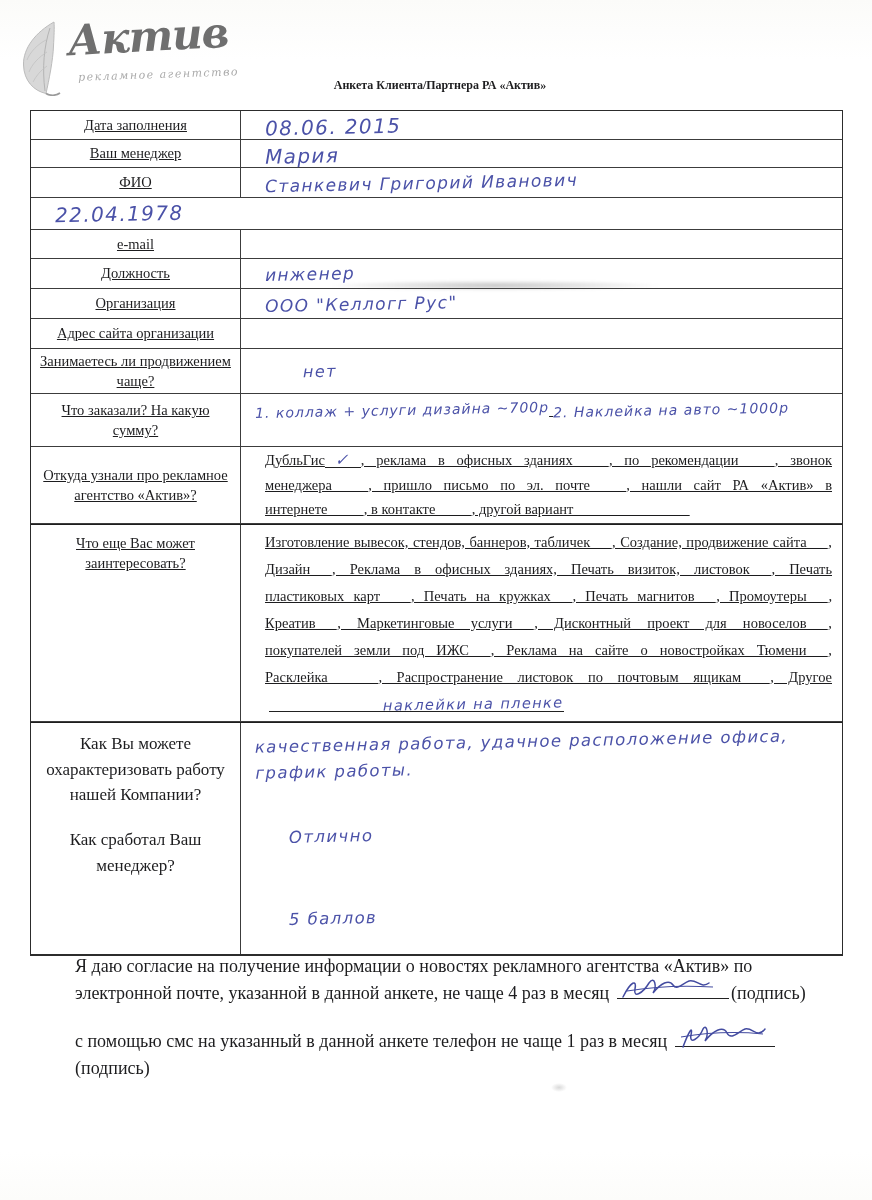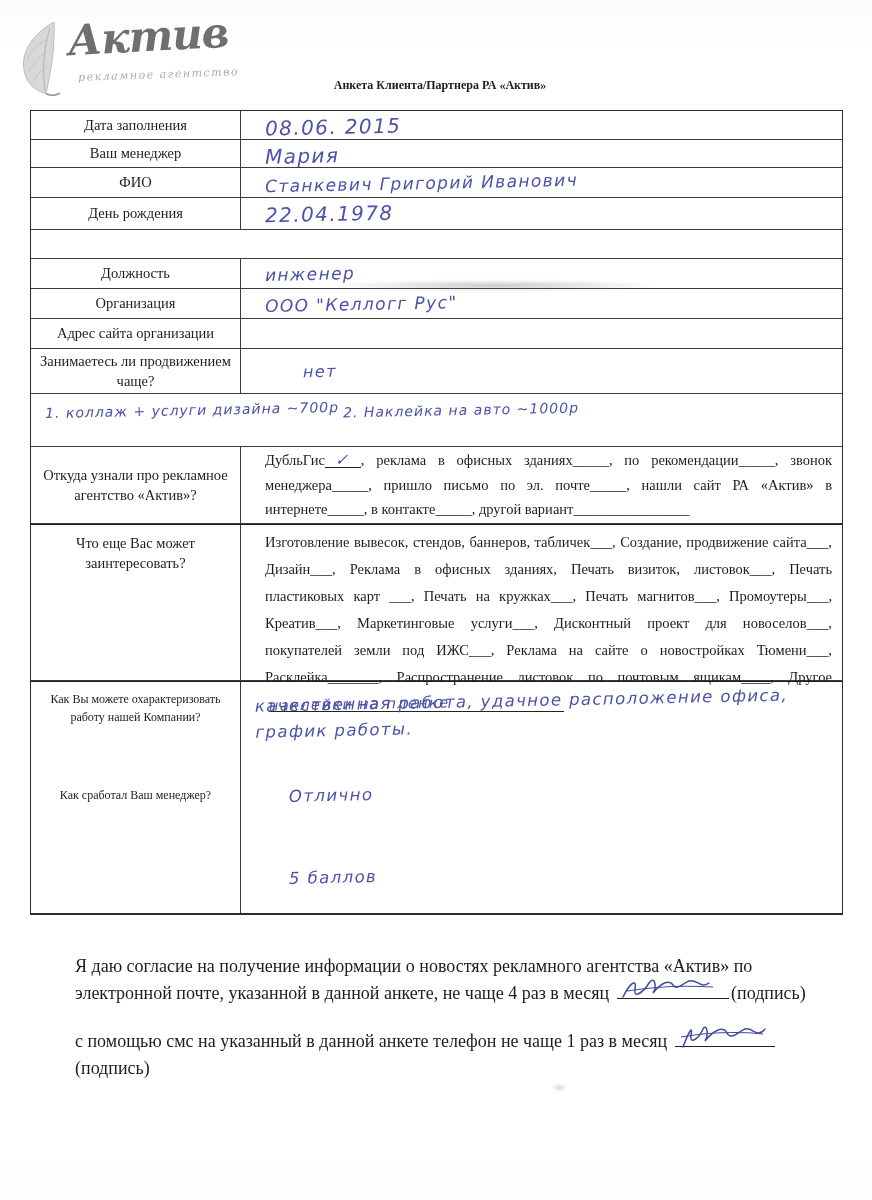--- a/index.html
+++ b/index.html
@@ -32,21 +32,21 @@
   }
   
   .title{
     position:absolute;top:74px;left:0;width:100%;
     text-align:center;font-size:12px;font-weight:bold;margin:4px;
   }
   
   .form-table{
     position:absolute;left:30px;top:110px;width:813px;
     border:1.5px solid #2c2c2c;border-bottom-width:2.2px;
-    box-sizing:border-box;background:transparent;
+    box-sizing:border-box;background:transparent;text-decoration:underline;
   }
   .row{display:flex;border-bottom:1.3px solid #3c3c3c;box-sizing:border-box;}
   .row.thick-top{border-top:1px solid #1e1e1e;}
   .row:last-child{border-bottom:none;}
   .cell{box-sizing:border-box;}
   .cell.label{
     width:210px;flex:0 0 210px;
     border-right:1.3px solid #3c3c3c;
     display:flex;align-items:center;justify-content:center;
     text-align:center;font-size:14.5px;line-height:1.4;
@@ -72,27 +72,27 @@
   .check-blank{
     display:inline-block;width:36px;text-align:center;
     border-bottom:1.1px solid #222;line-height:0.9;vertical-align:baseline;
   }
   .hw-check{
     font-family:"DejaVu Sans", sans-serif;color:#4b52a8;font-weight:bold;
     font-size:16px;display:inline-block;transform:skewX(-18deg) rotate(-4deg);
   }
   .other-blank{
     display:inline-block;min-width:295px;border-bottom:1.1px solid #222;
-    text-align:left;line-height:1;vertical-align:baseline;margin-left:4px;
+    text-align:right;line-height:1;vertical-align:baseline;margin-left:4px;
   }
   .other-blank .hw{font-size:14.5px;transform:rotate(-1deg);}
   
   .fb-row{height:232px;}
   .fb-labels{position:relative;display:block;}
-  .fb-label{position:absolute;left:0;width:100%;text-align:center;font-size:12px;line-height:1.5;padding:0 10px;box-sizing:border-box;}
+  .fb-label{position:absolute;left:0;width:100%;text-align:center;font-size:17px;line-height:1.5;padding:0 10px;box-sizing:border-box;}
   .fb-q1{top:8px;}
   .fb-q2{top:104px;}
   .fb-q3{top:180px;}
   .fb-answers{position:relative;}
   .fb-a{position:absolute;font-size:16.5px;}
   .fb-a1{top:6px;left:14px;width:545px;}
   .fb-a2{top:104px;left:48px;}
   .fb-a3{top:186px;left:48px;}
   
   .consent{
@@ -149,26 +149,26 @@
       <div class="cell label">Ваш менеджер</div>
       <div class="cell value"><span class="hw hw-lg">Мария</span></div>
     </div>
 
     <div class="row" style="height:30px">
       <div class="cell label">ФИО</div>
       <div class="cell value"><span class="hw hw-md">Станкевич   Григорий   Иванович</span></div>
     </div>
 
     <div class="row" style="height:32px">
-      <div class="cell label">День рождения</div>
       <div class="cell value"><span class="hw hw-lg">22.04.1978</span></div>
     </div>
 
 
     <div class="row" style="height:29px">
+      <div class="cell label">e-mail</div>
       <div class="cell value"><span class="hw hw-md"></span></div>
     </div>
 
     <div class="row" style="height:30px">
       <div class="cell label">Должность</div>
       <div class="cell value"><span class="hw hw-md">инженер</span></div>
     </div>
 
     <div class="row" style="height:30px">
       <div class="cell label">Организация</div>
@@ -179,34 +179,35 @@
       <div class="cell label">Адрес сайта организации</div>
       <div class="cell value"><span class="hw hw-md"></span></div>
     </div>
 
     <div class="row" style="height:45px">
       <div class="cell label">Занимаетесь ли продвижением чаще?</div>
       <div class="cell value"><span class="hw hw-md" style="margin-left:38px;margin-top:12px;font-size:16px">нет</span></div>
     </div>
 
     <div class="row" style="height:53px">
+      <div class="cell label">Что заказали? На какую сумму?</div>
       <div class="cell value" style="padding-left:14px;padding-top:6px">
         <div class="hw hw-sm">1. коллаж  +  услуги  дизайна    ~700р</div>
         <div class="hw hw-sm" style="margin-top:2px">2. Наклейка  на  авто       ~1000р</div>
       </div>
     </div>
 
     <div class="row" style="height:77px">
       <div class="cell label">Откуда узнали про рекламное агентство «Актив»?</div>
       <div class="cell value printed">
         <span>ДубльГис</span><span class="check-blank"><span class="hw-check">✓</span></span><span>, реклама в офисных зданиях_____, по рекомендации_____, звонок менеджера_____, пришло письмо по эл. почте_____, нашли сайт РА «Актив» в интернете_____, в контакте_____, другой вариант________________</span>
       </div>
     </div>
 
-    <div class="row thick-top" style="height:157px">
+    <div class="row thick-top" style="height:198px">
       <div class="cell label" style="align-items:flex-start;padding-top:8px">Что еще Вас может заинтересовать?</div>
       <div class="cell value printed wide-lines">
         <span>Изготовление вывесок, стендов, баннеров, табличек___, Создание, продвижение сайта___, Дизайн___, Реклама в офисных зданиях, Печать визиток, листовок___, Печать пластиковых карт ___, Печать на кружках___, Печать магнитов___, Промоутеры___, Креатив___, Маркетинговые услуги___, Дисконтный проект для новоселов___, покупателей земли под ИЖС___, Реклама на сайте о новостройках Тюмени___, Расклейка_______, Распространение листовок по почтовым ящикам____, Другое</span><span class="other-blank"><span class="hw">наклейки  на  пленке</span></span>
       </div>
     </div>
 
     <div class="row thick-top fb-row">
       <div class="cell label fb-labels">
         <div class="fb-label fb-q1">Как Вы можете охарактеризовать работу нашей Компании?</div>
         <div class="fb-label fb-q2">Как сработал Ваш менеджер?</div>

